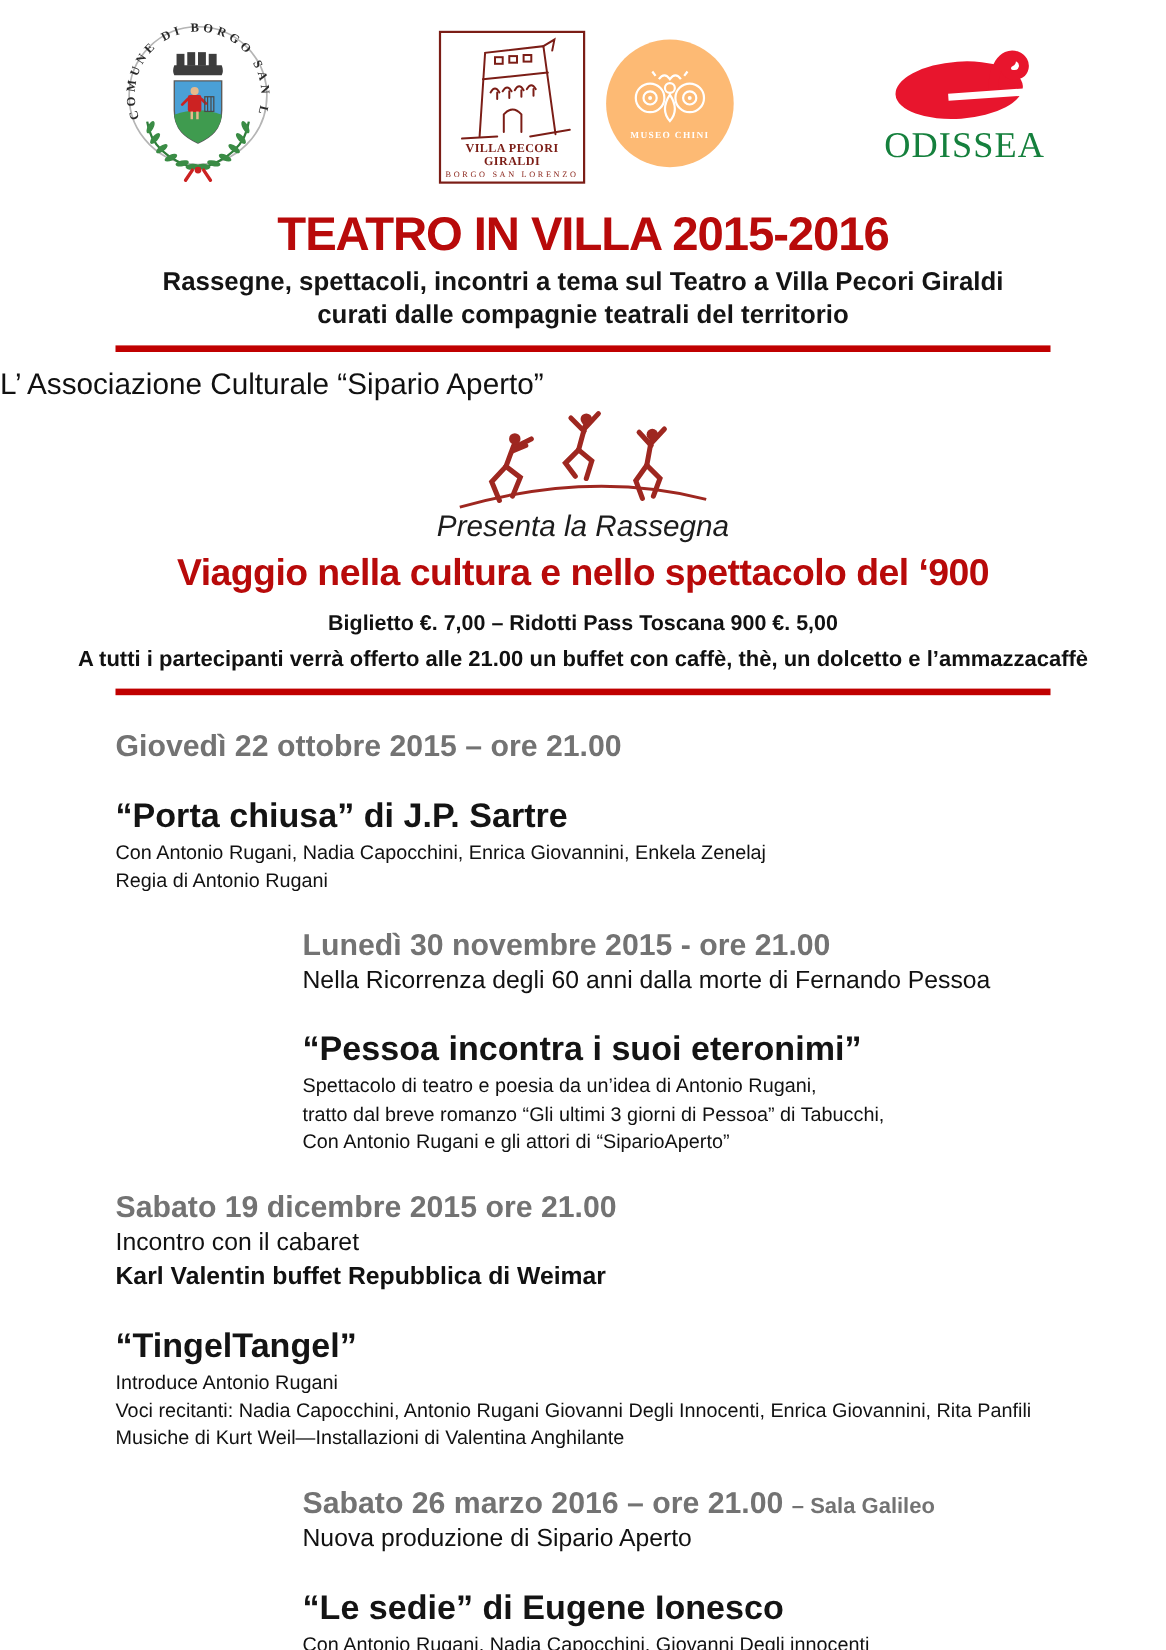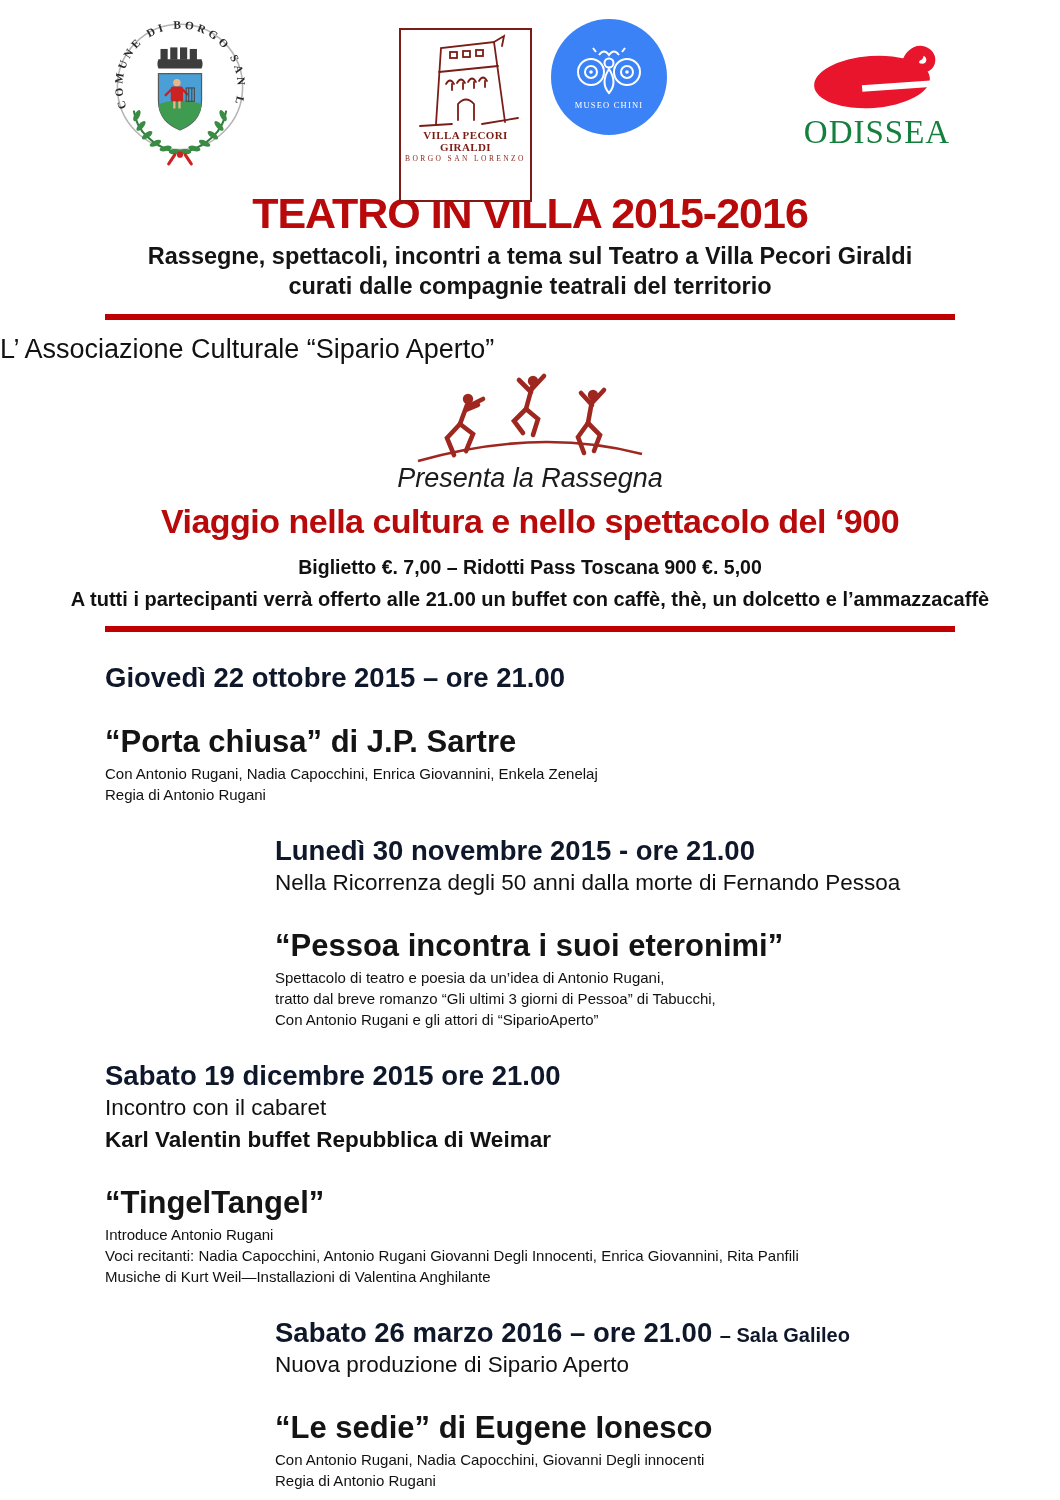--- a/index.html
+++ b/index.html
@@ -9,29 +9,29 @@
     margin:0 auto;
     background:#ffffff;
     font-family:"Liberation Sans", sans-serif;
     color:#111;
     overflow:hidden;
     border-bottom:2px solid #e7e7e7;
   }
   
   .logos { position:relative; height:178px; }
   .logo-comune { position:absolute; left:103px; top:12px; width:154px; height:156px; }
-  .logo-villa  { position:absolute; left:399px; top:28px; width:133px; height:174px;
+  .logo-villa  { position:absolute; left:399px; top:28px; width:133px; height:139px;
                  border:2px solid #7b1d16; box-sizing:border-box; background:#fff; }
   .villa-sketch { display:block; margin:2px auto 0; }
   .villa-line1 { font-family:"Liberation Serif", serif; font-weight:bold; font-size:11px;
                  color:#7b1d16; text-align:center; letter-spacing:0.4px; margin-top:1px; }
   .villa-line2 { font-family:"Liberation Serif", serif; font-size:7.5px; color:#8d2a20;
                  text-align:center; letter-spacing:2.4px; margin-top:1px; }
-  .logo-museo  { position:absolute; left:551px; top:19px; width:116px; height:116px;
-                 border-radius:50%; background:#3b82f6; }
+  .logo-museo  { position:absolute; left:551px; top:36px; width:116px; height:116px;
+                 border-radius:50%; background:#fdba74;font-weight:bold; }
   .museo-ornament { position:absolute; left:0; top:0; }
   .logo-odissea { position:absolute; left:798px; top:40px; width:158px; text-align:center; }
   .odissea-label { font-family:"Liberation Serif", serif; font-size:33px; color:#15803d;
                    letter-spacing:1px; margin-top:0px; line-height:1; }
   
   .title { margin:14px 0 0; font-size:43px; font-weight:bold; color:#b80a0a;
            text-align:center; letter-spacing:-1px; line-height:1; }
   .subtitle { margin:7px 0 0; font-size:23.5px; font-weight:bold; line-height:1.27;
               text-align:center; color:#141414; }
   .rule { height:6px; background:#c00000; margin:12px 105px 0; }
@@ -41,26 +41,26 @@
   .presenta { margin:-4px 0 0; font-size:27px; font-style:italic; text-align:center; color:#1c1c1c; }
   .viaggio { margin:8px 0 0; font-size:34px; font-weight:bold; color:#b80a0a;
              text-align:center; letter-spacing:-0.5px; }
   .ticket { margin:15px 0 0; font-size:19.5px; font-weight:bold; text-align:center; }
   .buffet { margin:9px 0 0; font-size:20px; font-weight:bold; text-align:center; }
   
   .events { margin-top:8px; }
   .event { margin:0 105px; }
   .event.indent { margin-left:275px; }
   .event + .event { margin-top:20px; }
-  .event-date { font-size:27.5px; font-weight:bold; color:#0f172a; line-height:1.2;margin-top:29px; }
+  .event-date { font-size:27.5px; font-weight:bold; color:#737373; line-height:1.2;margin-top:29px; }
   .date-suffix { font-size:20px; }
   .event-pre  { font-size:22.5px; line-height:1.4; }
   .event-pre.bold { font-weight:bold; }
   .event-title { font-size:31px; font-weight:bold; color:#141414; line-height:1.32;margin-top:28px; }
-  .event-line { font-size:15px; line-height:1.4; }
+  .event-line { font-size:18px; line-height:1.4; }
 </style>
 </head>
 <body>
 
 <div class="page">
 
   <header class="logos">
 
     <div class="logo-comune">
       <svg width="154" height="156" viewBox="0 0 150 152">
@@ -213,21 +213,21 @@
 
     <section class="event">
       <div class="event-date">Giovedì 22 ottobre 2015 – ore 21.00</div>
       <div class="event-title">“Porta chiusa” di J.P. Sartre</div>
       <div class="event-line">Con Antonio Rugani, Nadia Capocchini, Enrica Giovannini, Enkela Zenelaj</div>
       <div class="event-line">Regia di Antonio Rugani</div>
     </section>
 
     <section class="event indent">
       <div class="event-date">Lunedì 30 novembre 2015  - ore 21.00</div>
-      <div class="event-pre">Nella Ricorrenza degli 50 anni dalla morte di Fernando Pessoa</div>
+      <div class="event-pre">Nella Ricorrenza degli 60 anni dalla morte di Fernando Pessoa</div>
       <div class="event-title">“Pessoa incontra i suoi eteronimi”</div>
       <div class="event-line">Spettacolo di teatro e poesia  da un’idea di Antonio Rugani,</div>
       <div class="event-line">tratto dal breve romanzo “Gli ultimi 3 giorni di Pessoa” di Tabucchi,</div>
       <div class="event-line">Con Antonio Rugani e gli attori di “SiparioAperto”</div>
     </section>
 
     <section class="event">
       <div class="event-date">Sabato 19 dicembre 2015 ore 21.00</div>
       <div class="event-pre">Incontro con il cabaret</div>
       <div class="event-pre bold">Karl Valentin buffet Repubblica di Weimar</div>

